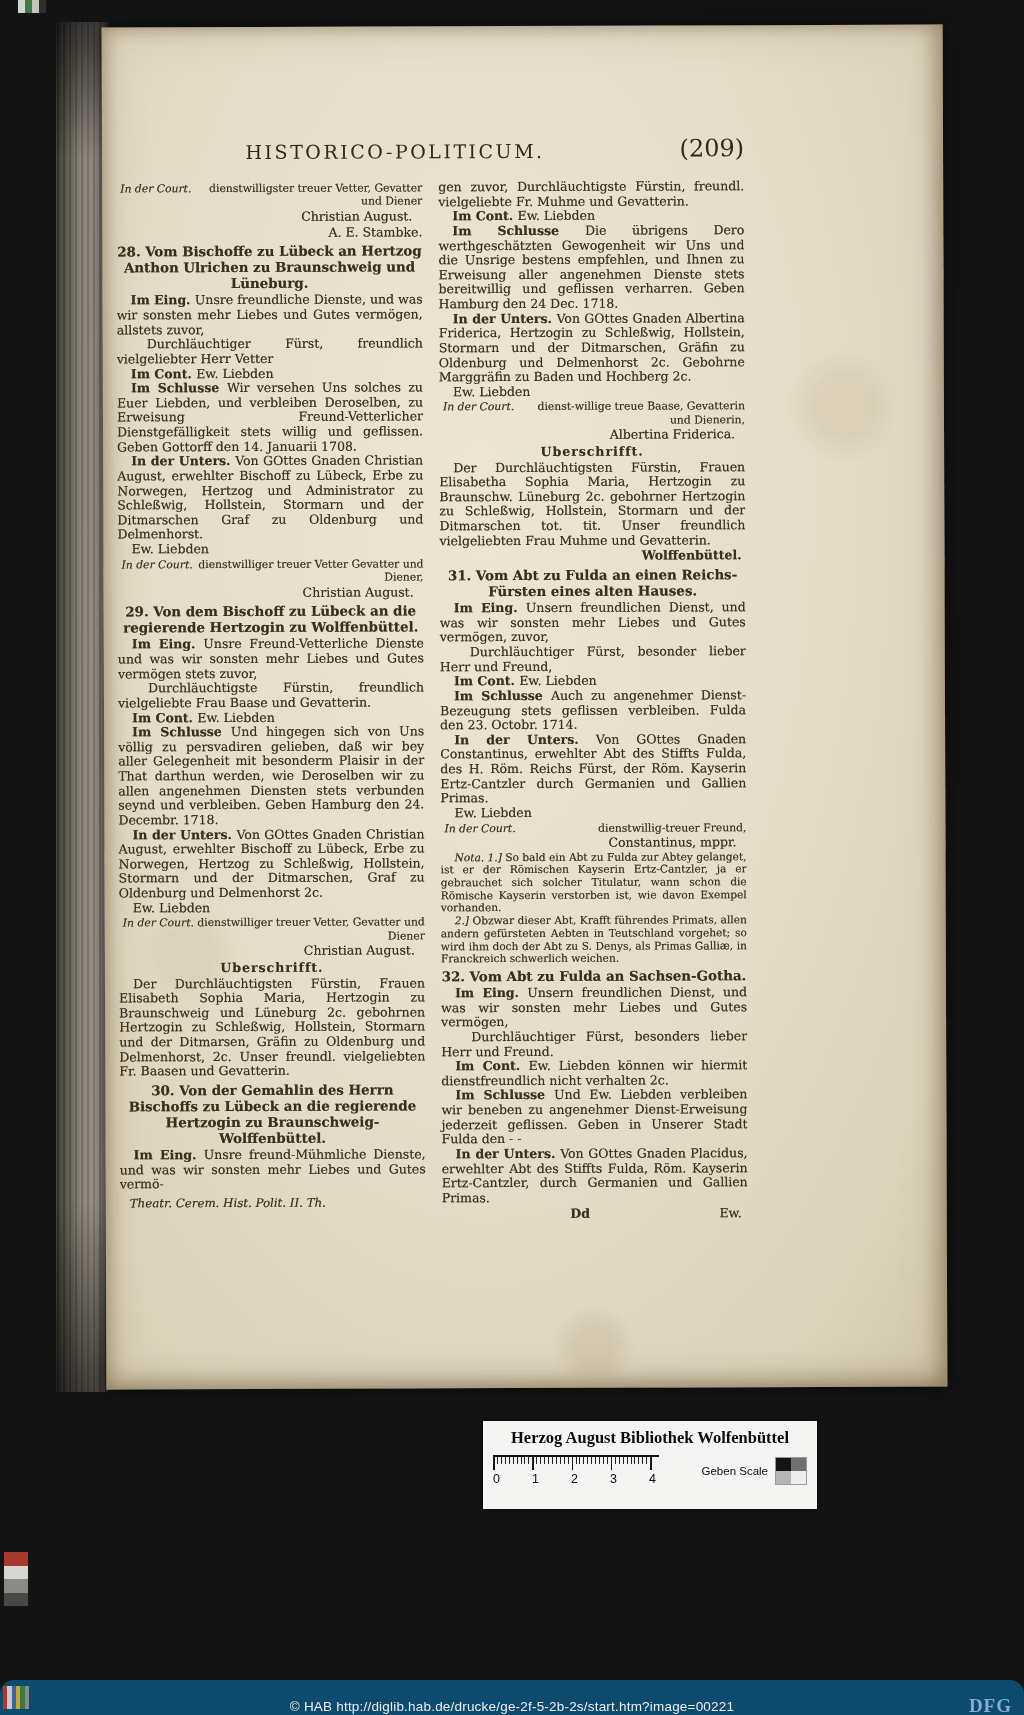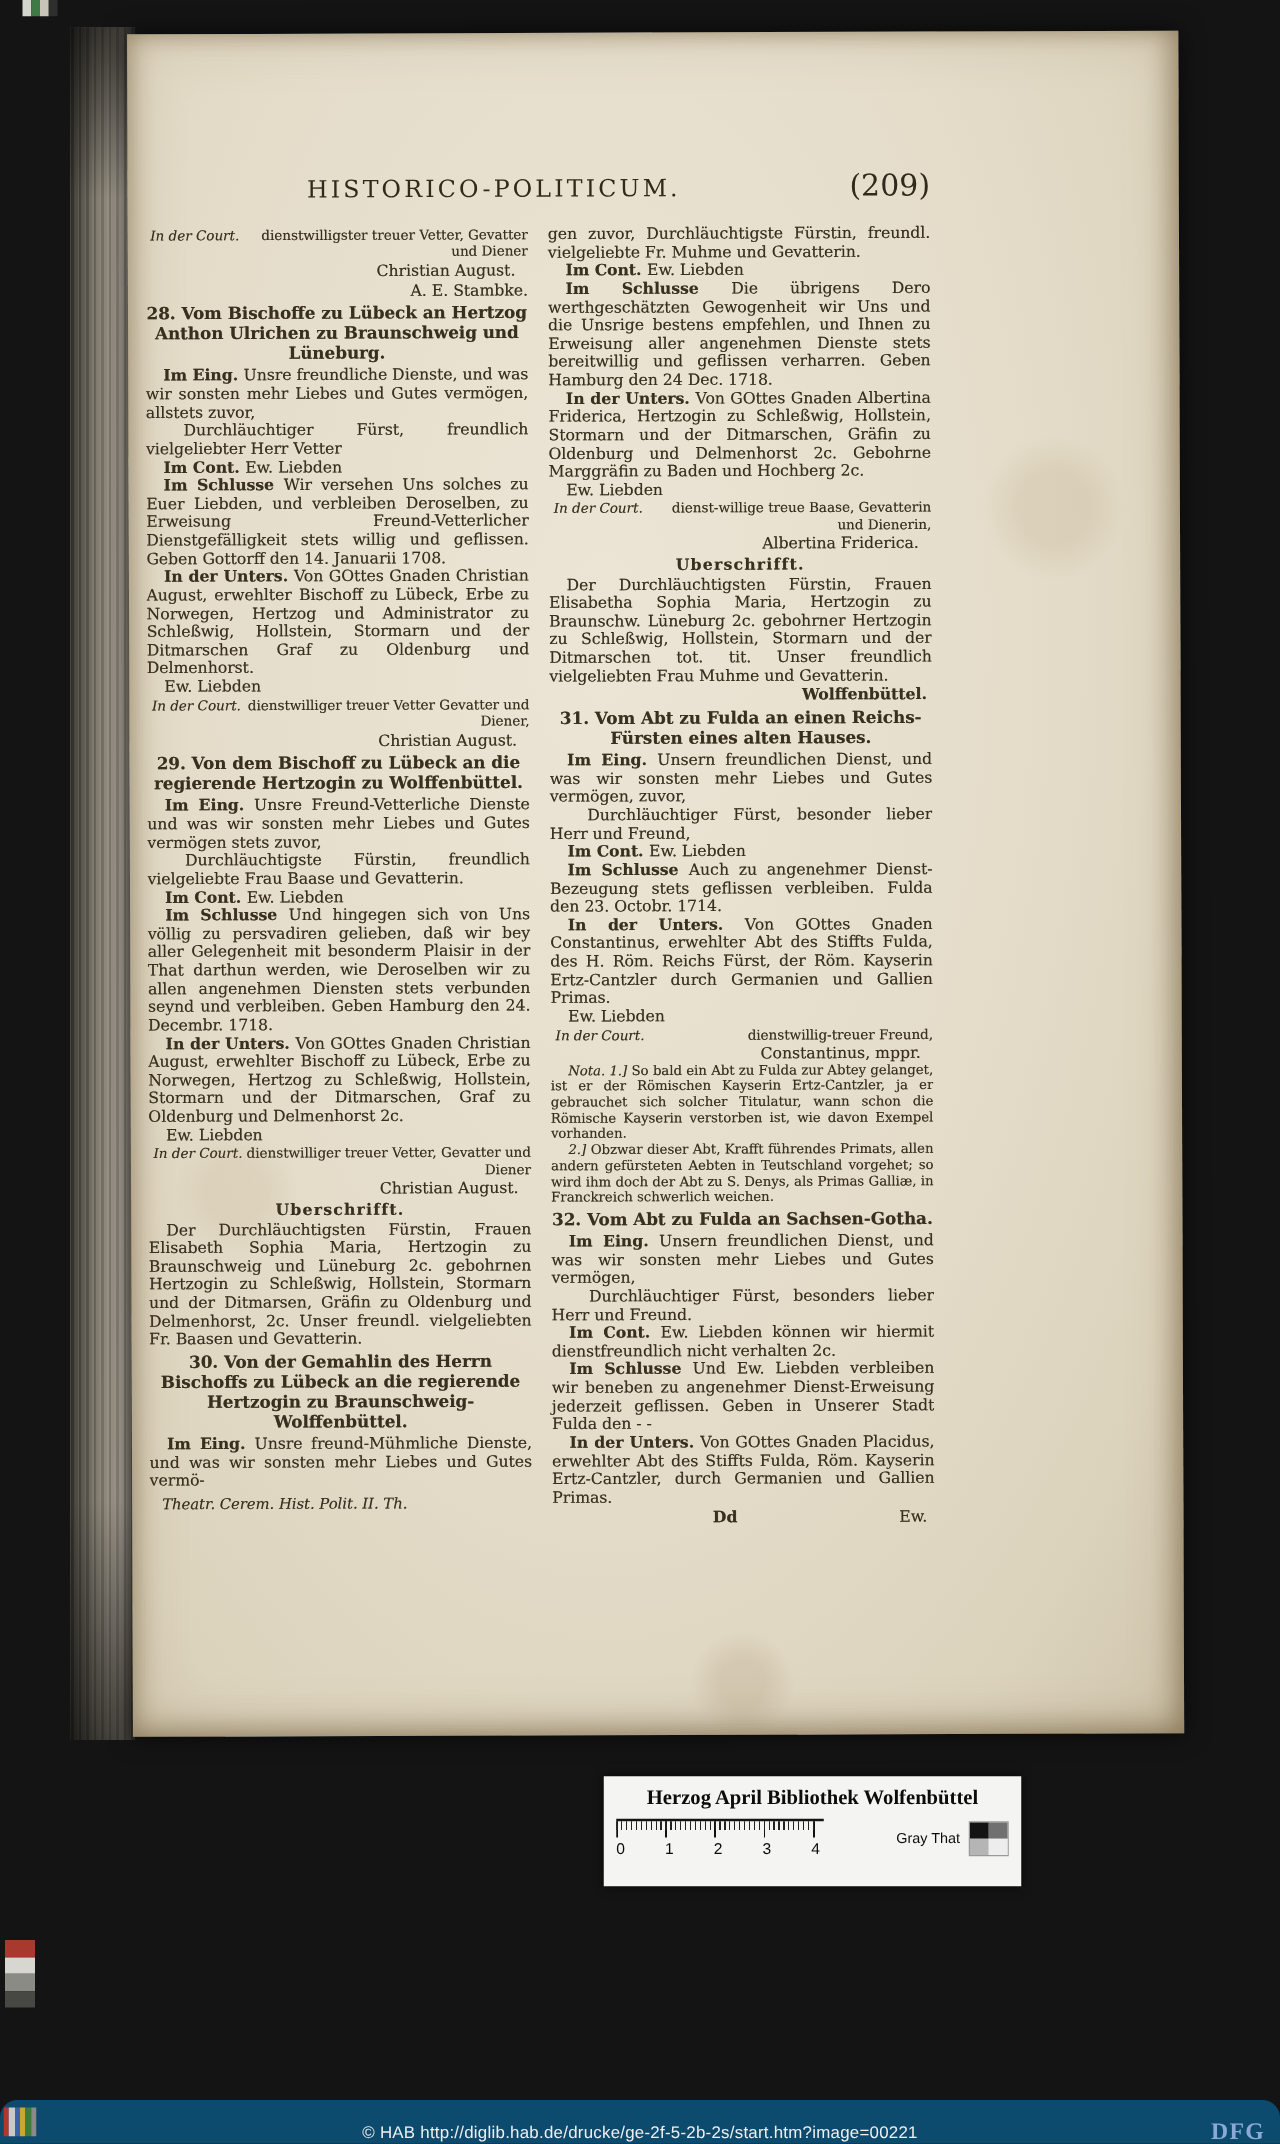--- a/index.html
+++ b/index.html
@@ -243,34 +243,34 @@
   </div>
 
   <div class="color-target-bottom">
     <div class="cb1"></div>
     <div class="cb2"></div>
     <div class="cb3"></div>
     <div class="cb4"></div>
   </div>
 
   <div class="card">
-    <div class="card-title">Herzog April Bibliothek Wolfenbüttel</div>
+    <div class="card-title">Herzog August Bibliothek Wolfenbüttel</div>
     <div class="card-row">
       <div class="ruler">
         <div class="ruler-ticks"></div>
         <div class="ruler-numbers">
             <span>0</span>
             <span>1</span>
             <span>2</span>
             <span>3</span>
             <span>4</span>
           </div>
       </div>
       <div class="gray-wrap">
-        <span class="gray-label">Gray That</span>
+        <span class="gray-label">Geben Scale</span>
         <div class="gray-grid">
             <div class="gray-patch" style="background: rgb(20, 20, 20);"></div>
             <div class="gray-patch" style="background: rgb(112, 112, 112);"></div>
             <div class="gray-patch" style="background: rgb(181, 181, 181);"></div>
             <div class="gray-patch" style="background: rgb(237, 237, 237);"></div>
           </div>
       </div>
     </div>
   </div>
 

